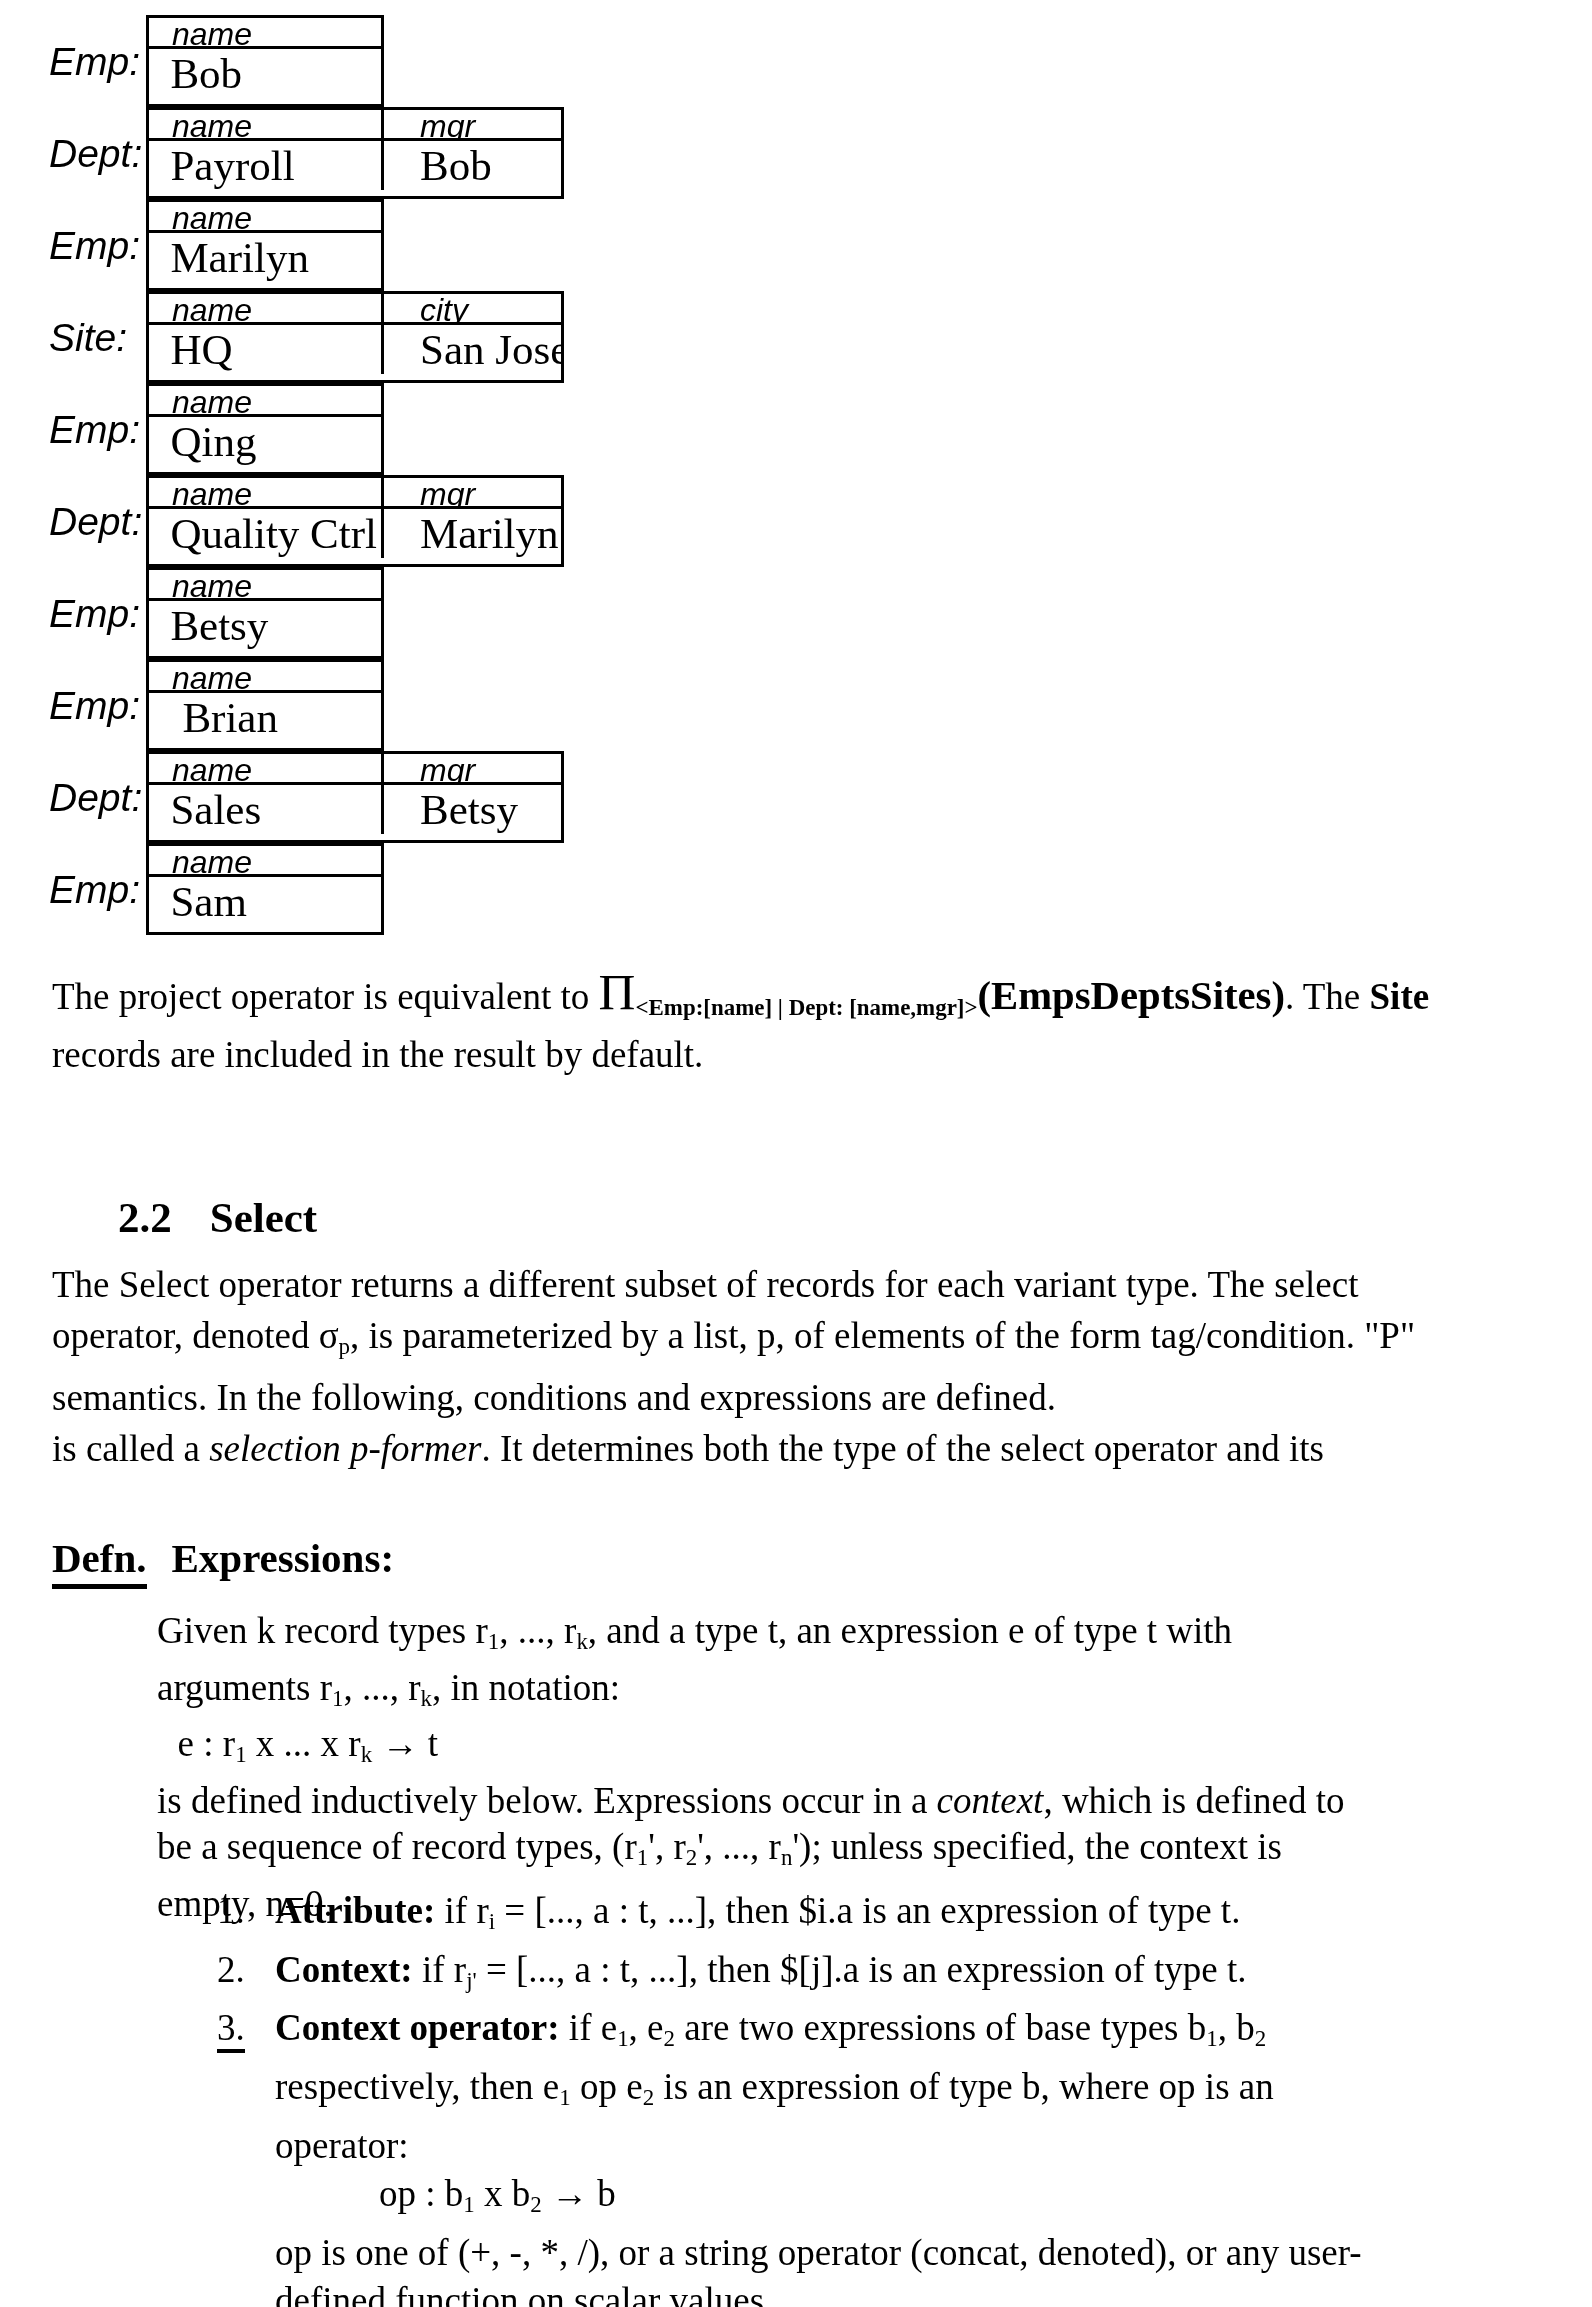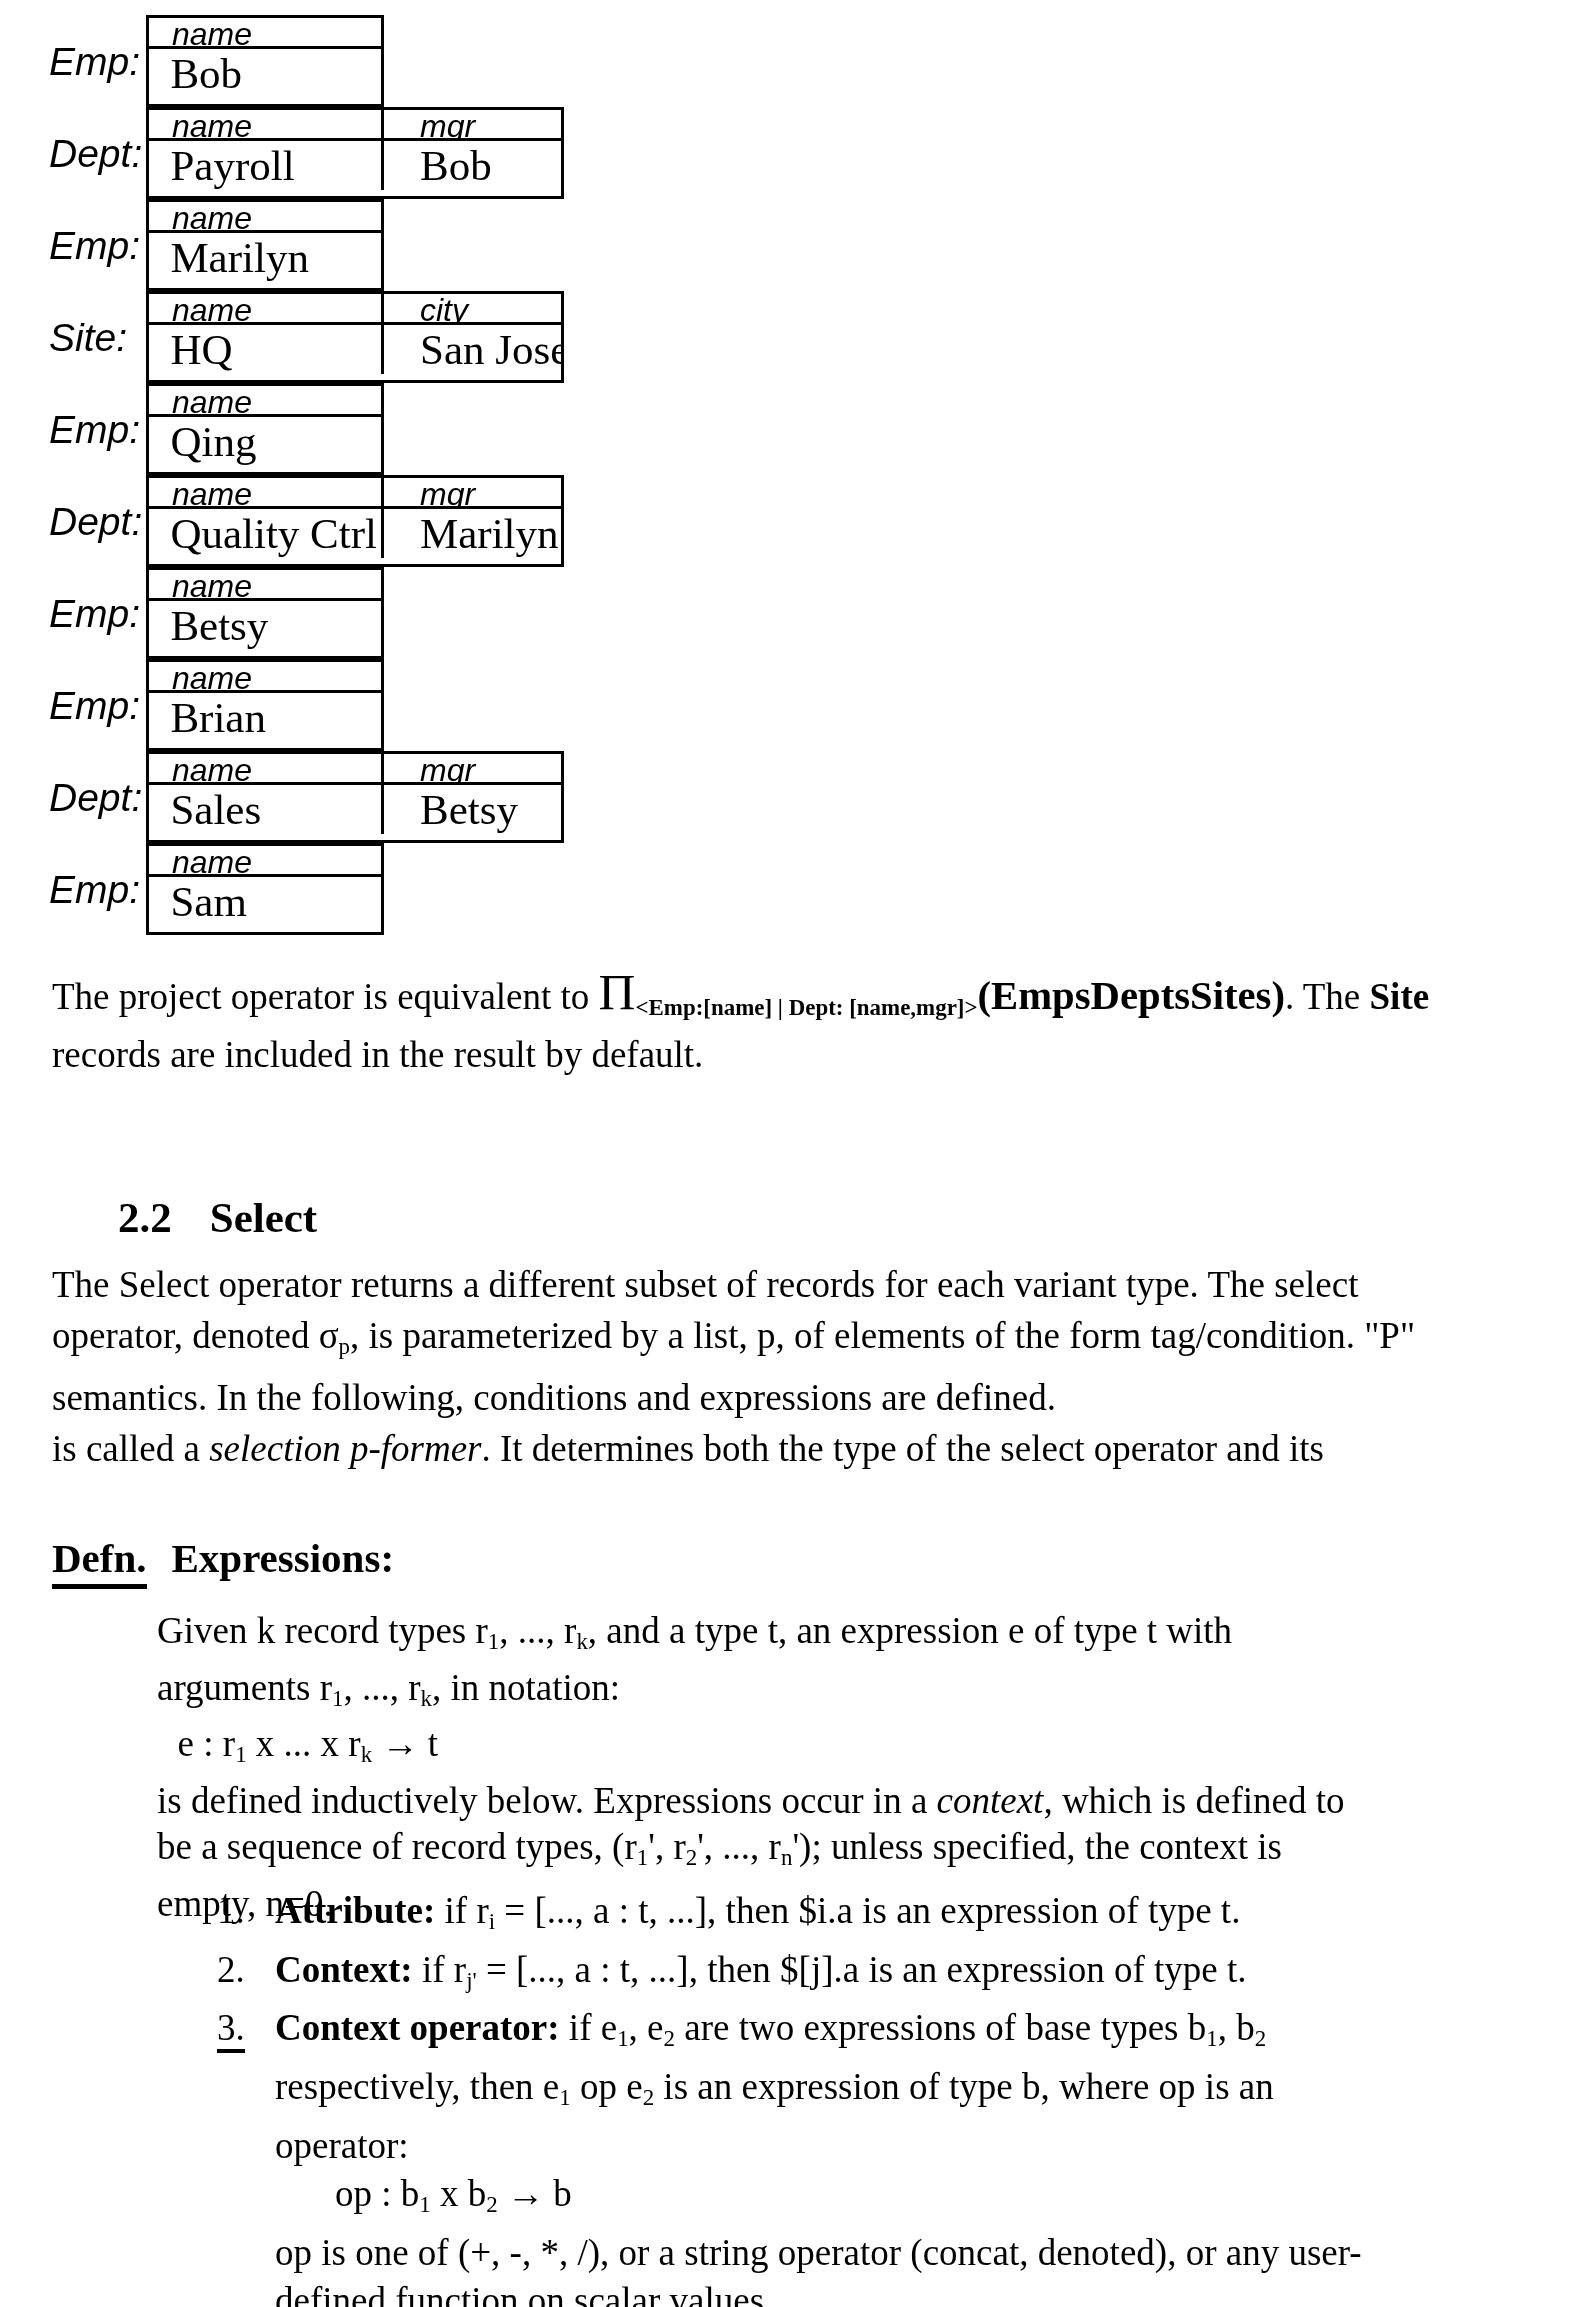--- a/index.html
+++ b/index.html
@@ -152,21 +152,21 @@
         </div>
     </div>
   </div>
 
   <div class="record-row">
     <div class="record-label">Emp:</div>
     <div class="rtable" style="width: 238px;">
       <div class="hrow" style="grid-template-columns: 232px;">
           <div class="hcell">name</div>
         </div>
-      <div class="vrow" style="grid-template-columns: 232px;">
+      <div class="vrow" style="grid-template-columns: 232px; padding-left: 12px;">
           <div class="vcell">Brian</div>
         </div>
     </div>
   </div>
 
   <div class="record-row">
     <div class="record-label">Dept:</div>
     <div class="rtable" style="width: 418px;">
       <div class="hrow" style="grid-template-columns: 232px 180px;">
           <div class="hcell">name</div>
@@ -233,19 +233,19 @@
       <div class="item-content">
         <div class="tline"><span class="seg-b">Context:</span><span> if r</span><span class="seg-sub">j'</span><span> = [..., a : t, ...],  then $[j].a is an expression of type t.</span></div>
       </div>
     </div>
     <div class="list-item">
       <div class="item-number"><span class="seg-u">3.</span></div>
       <div class="item-content">
         <div class="tline"><span class="seg-b">Context operator:</span><span> if e</span><span class="seg-sub">1</span><span>, e</span><span class="seg-sub">2</span><span> are two expressions of base types b</span><span class="seg-sub">1</span><span>, b</span><span class="seg-sub">2</span></div>
         <div class="tline"><span>respectively, then e</span><span class="seg-sub">1</span><span> op e</span><span class="seg-sub">2</span><span> is an expression of type b, where op is an</span></div>
         <div class="tline"><span>operator:</span></div>
-        <div class="tline" style="margin-left: 60px;"><span>op : b</span><span class="seg-sub">1</span><span> x b</span><span class="seg-sub">2</span><span> → b</span></div>
+        <div class="tline" style="margin-left: 104px;"><span>op : b</span><span class="seg-sub">1</span><span> x b</span><span class="seg-sub">2</span><span> → b</span></div>
         <div class="tline"><span>op is  one of (+, -, *, /), or a string operator (concat, denoted), or any user-</span></div>
         <div class="tline"><span>defined function on scalar values.</span></div>
       </div>
     </div>
   </div>
 
 
 </body></html>

